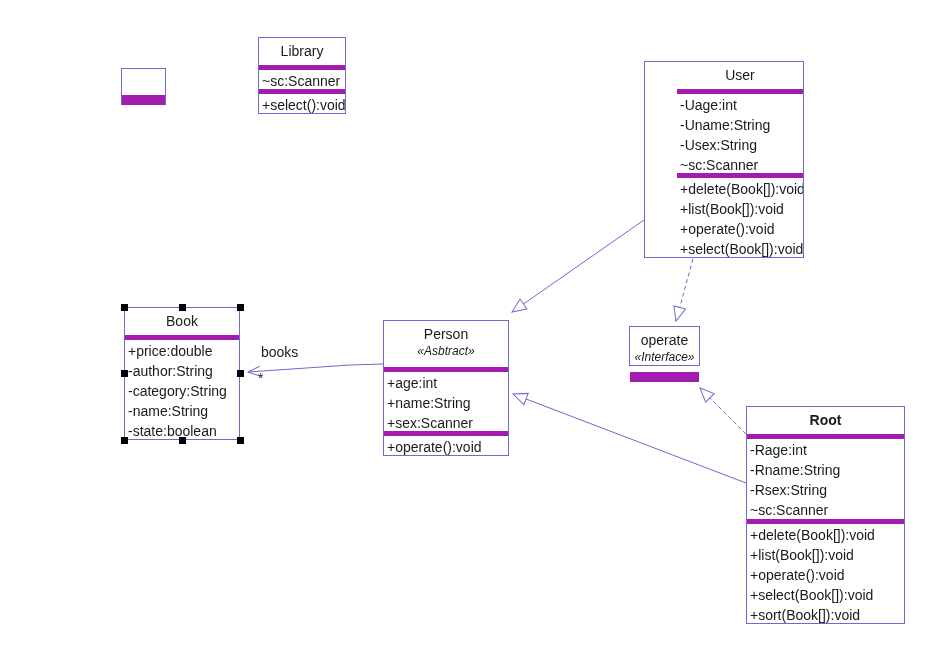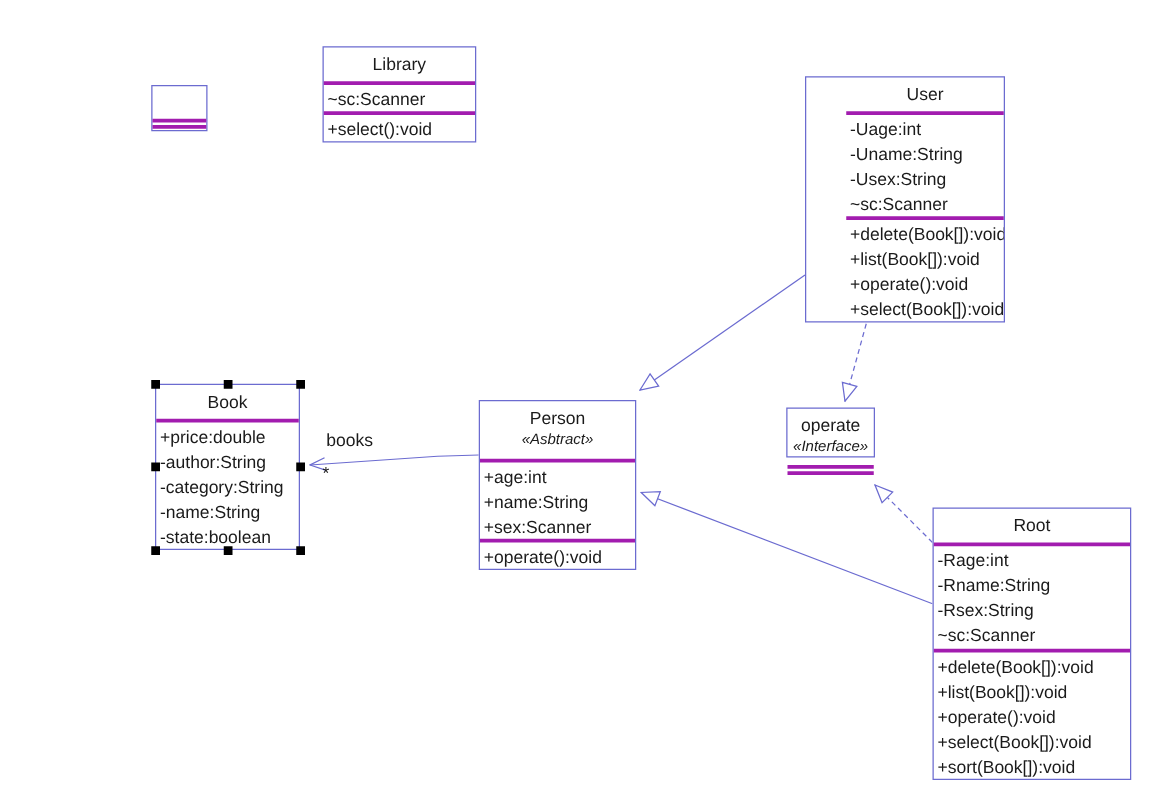--- a/index.html
+++ b/index.html
@@ -41,21 +41,21 @@
     white-space: nowrap;
   }
   .c-title .stereotype {
     font-size: 12px;
     font-style: italic;
     line-height: 15px;
     white-space: nowrap;
   }
   .compartment {
     box-sizing: border-box;
-    border-top: 3px solid #a21caf;
+    border-top: 5px solid #a21caf;
     overflow: hidden;
   }
   .member {
     font-size: 14px;
     line-height: 20px;
     padding: 0 3px;
     white-space: nowrap;
   }
   .attrs, .methods { padding-top: 1px; }
   .edge-label {
@@ -95,21 +95,21 @@
   </svg>
 
   <div class="uml-box" style="left:121px; top:68px; width:45px; height:37px;">
     <div class="c-title" style="height:26px;">
       <div class="name" style="padding-top:1px;margin-top:37px;">Main</div>
     </div>
     <div class="compartment" style="height:5px;"></div>
     <div class="compartment" style="height:5px;"></div>
   </div>
 
-  <div class="uml-box" style="left:258px; top:37px; width:123px; height:77px;">
+  <div class="uml-box" style="left:258px; top:37px; width:88px; height:77px;">
     <div class="c-title" style="height:27px;">
       <div class="name">Library</div>
     </div>
     <div class="compartment attrs" style="height:24px;">
       <div class="member">~sc:Scanner</div>
     </div>
     <div class="compartment methods" style="height:25px;">
       <div class="member">+select():void</div>
     </div>
   </div>
@@ -172,21 +172,21 @@
   <div class="handle" style="left:121px; top:304px;"></div>
   <div class="handle" style="left:179px; top:304px;"></div>
   <div class="handle" style="left:237px; top:304px;"></div>
   <div class="handle" style="left:121px; top:370px;"></div>
   <div class="handle" style="left:237px; top:370px;"></div>
   <div class="handle" style="left:121px; top:437px;"></div>
   <div class="handle" style="left:179px; top:437px;"></div>
   <div class="handle" style="left:237px; top:437px;"></div>
 
   <div class="uml-box" style="left:746px; top:406px; width:159px; height:218px;">
-    <div class="c-title" style="height:27px;">
+    <div class="c-title" style="height:27px;font-weight:bold;">
       <div class="name">Root</div>
     </div>
     <div class="compartment attrs" style="height:85px;">
       <div class="member">-Rage:int</div>
       <div class="member">-Rname:String</div>
       <div class="member">-Rsex:String</div>
       <div class="member">~sc:Scanner</div>
     </div>
     <div class="compartment methods" style="height:106px;">
       <div class="member">+delete(Book[]):void</div>

